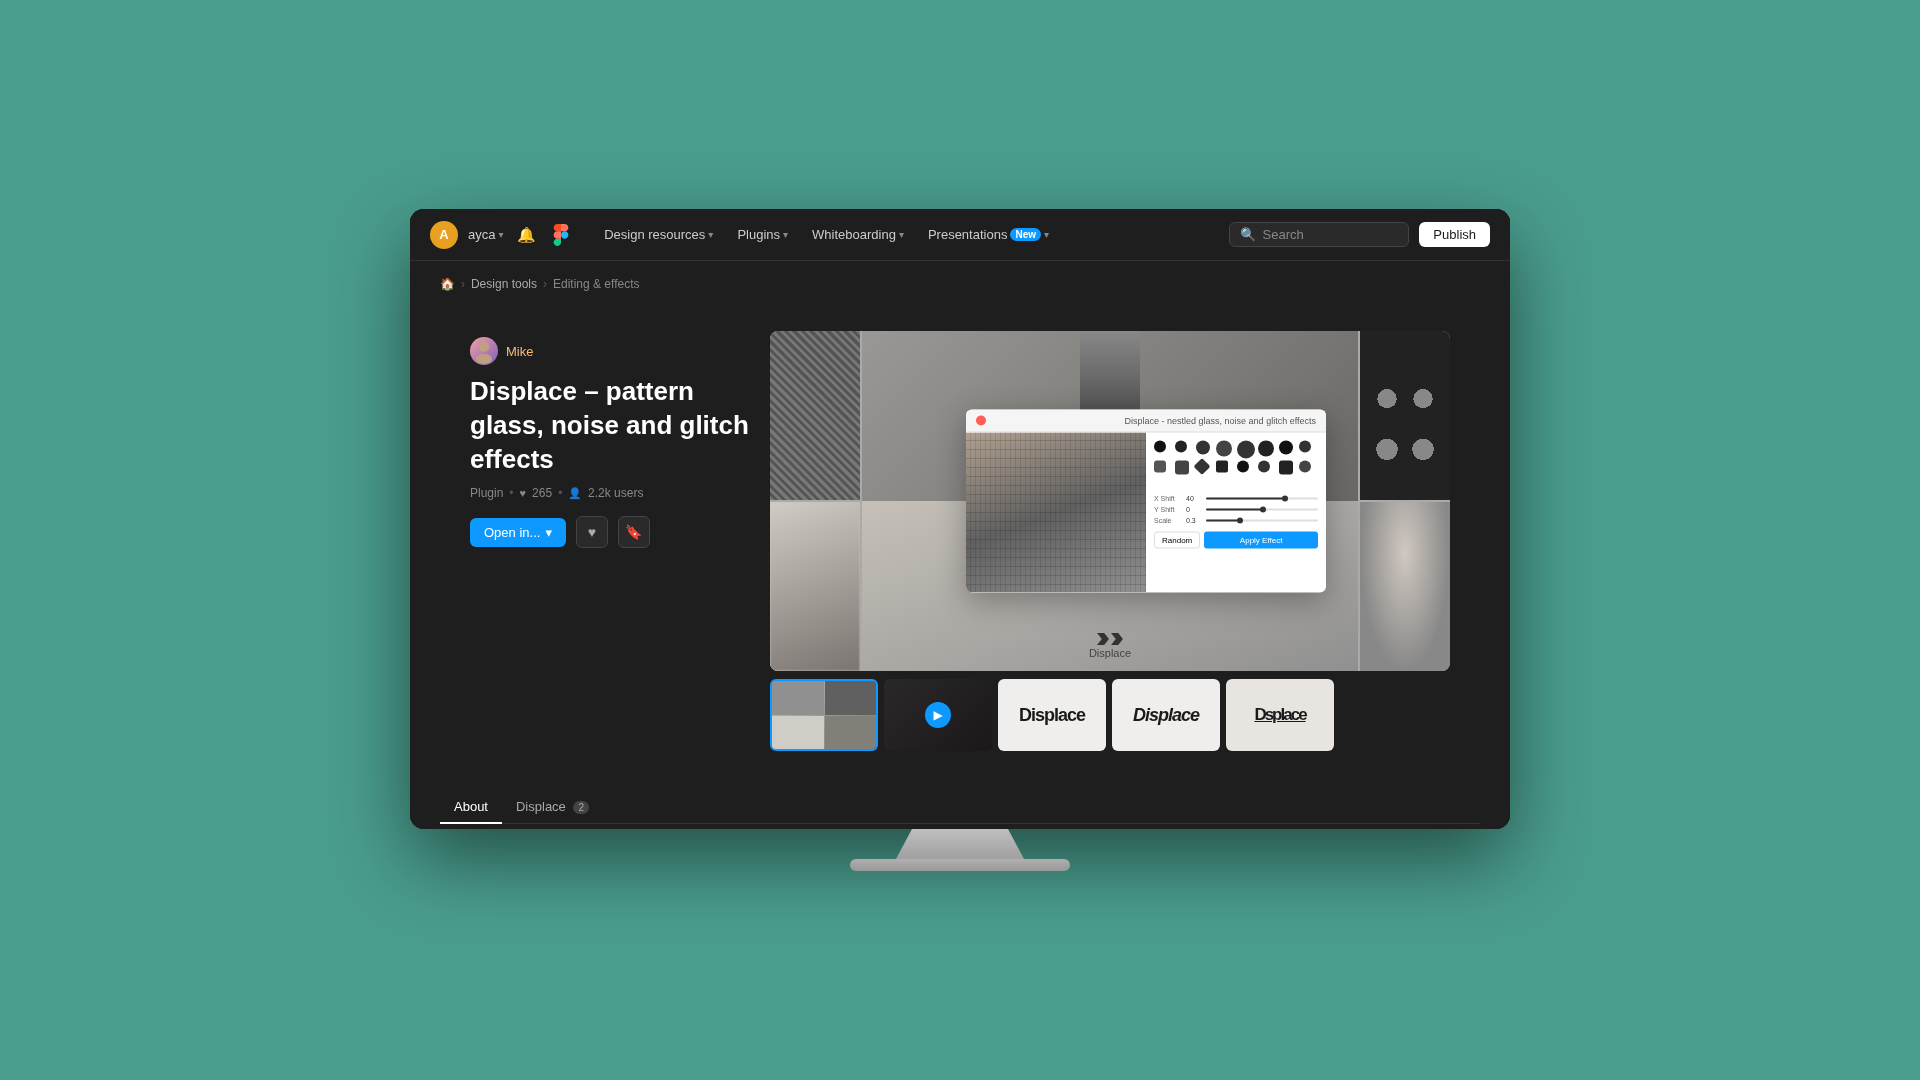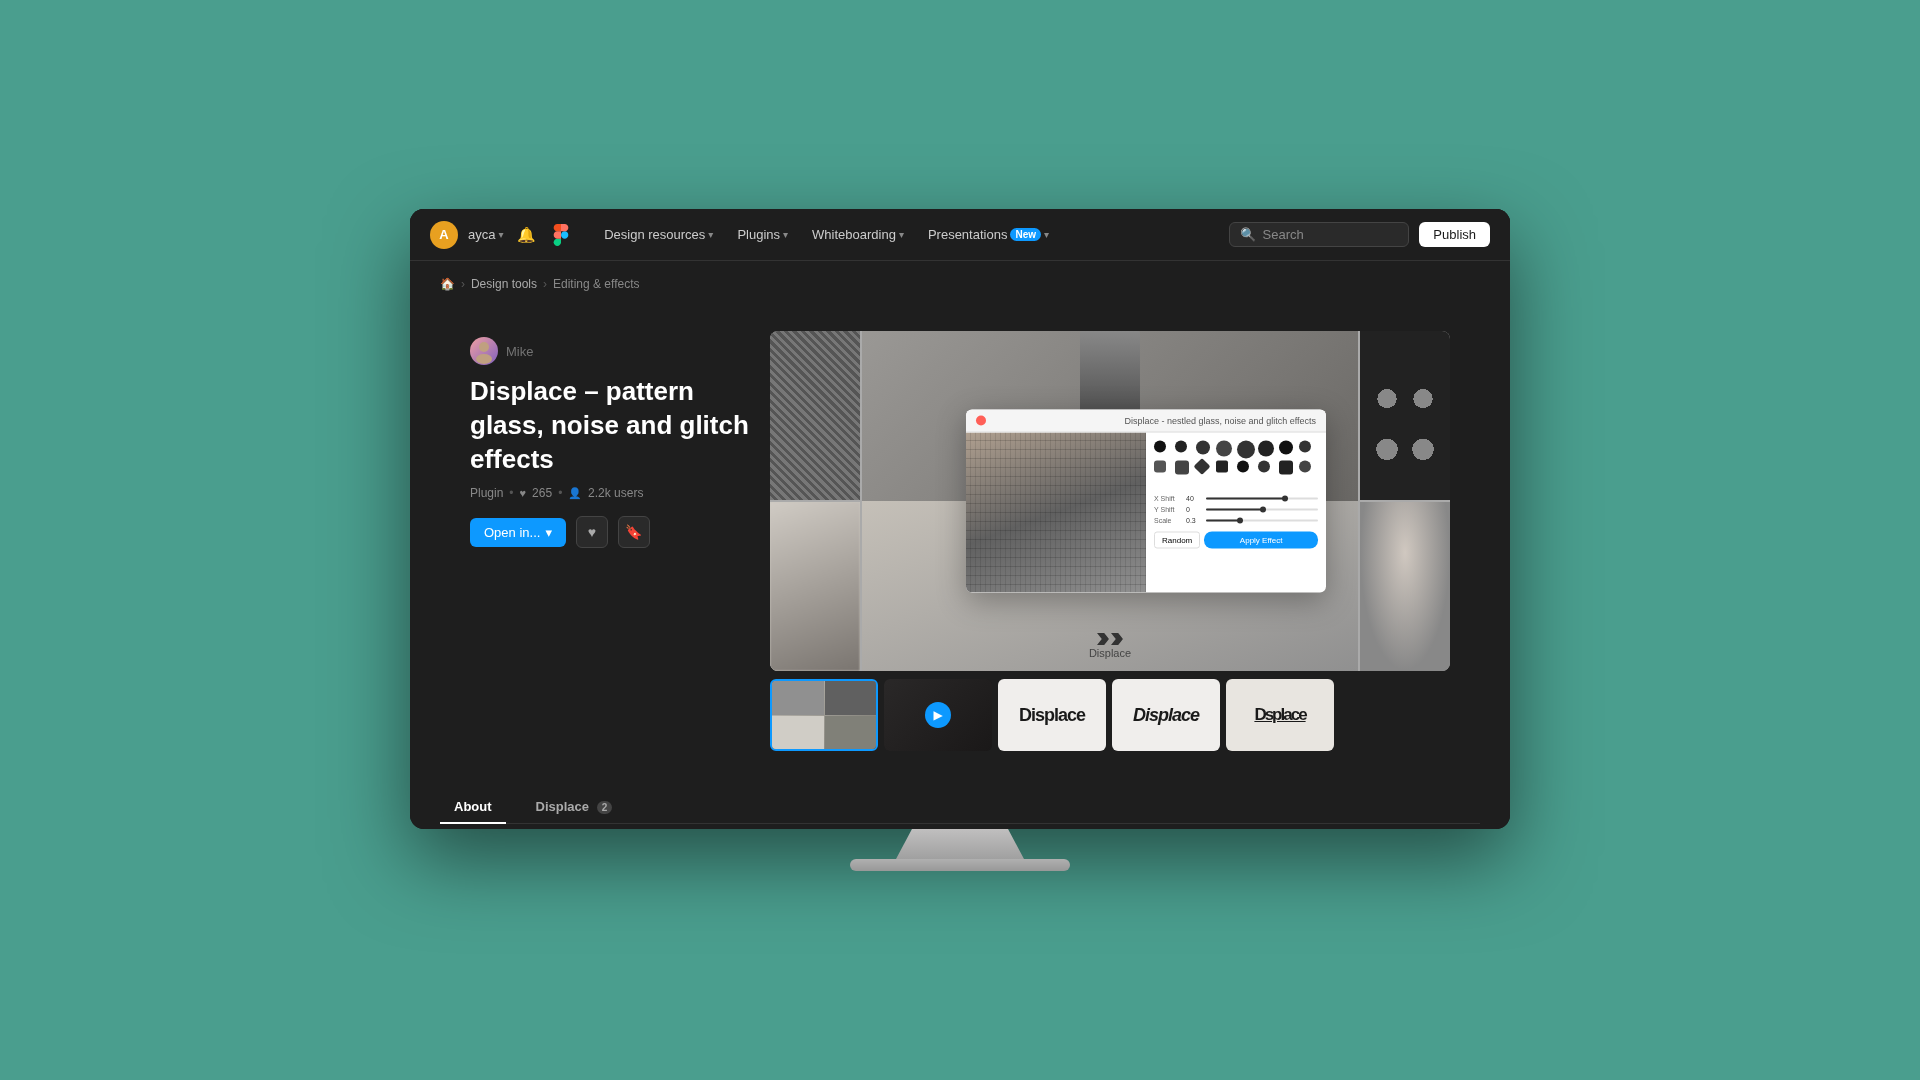--- a/index.html
+++ b/index.html
@@ -163,21 +163,21 @@
       border-radius: 50%;
       background: linear-gradient(135deg, #f0a0a0, #8060c0);
       display: flex;
       align-items: center;
       justify-content: center;
       font-size: 11px;
       color: white;
       overflow: hidden;
     }
     .author-name {
-      color: #737373;
+      color: #fdba74;
       font-size: 13px;
     }
     .plugin-title {
       color: white;
       font-size: 26px;
       font-weight: 700;
       line-height: 1.3;
       margin-bottom: 10px;
     }
     .plugin-meta {
@@ -349,21 +349,21 @@
       border-radius: 3px;
       font-size: 8px;
       cursor: pointer;
     }
     .popup-btn-apply {
       flex: 1;
       padding: 3px 7px;
       border: none;
       background: #0d99ff;
       color: white;
-      border-radius: 8px;
+      border-radius: 3px;
       font-size: 8px;
       cursor: pointer;
     }
 
     
     .preview-logo {
       position: absolute;
       bottom: 12px;
       left: 50%;
       transform: translateX(-50%);
@@ -393,25 +393,24 @@
       cursor: pointer;
       position: relative;
     }
     .thumb:first-child {
       border: 2px solid #0d99ff;
     }
 
     
     .bottom-tabs {
       display: flex;
-      gap: 16px;
+      gap: 0;
       border-bottom: 1px solid #333;
       margin: 20px 30px 0;
       padding-bottom: 0;
-      font-weight: bold;
     }
     .tab-item {
       color: #aaa;
       font-size: 13px;
       padding: 8px 14px;
       cursor: pointer;
       border-bottom: 2px solid transparent;
       margin-bottom: -1px;
     }
     .tab-item.active {

